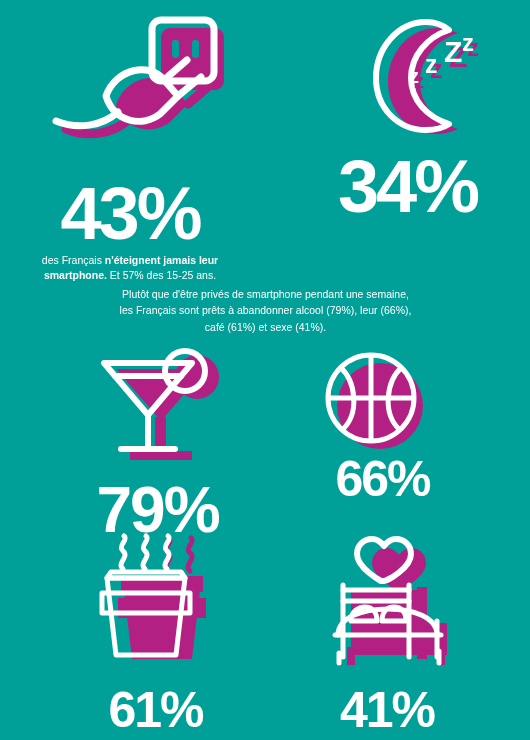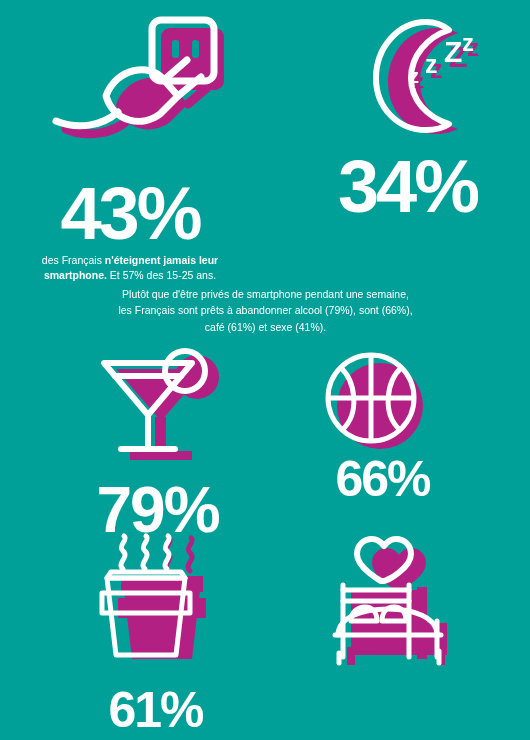--- a/index.html
+++ b/index.html
@@ -112,21 +112,21 @@
   <div class="pct pct-xl" style="left:20px;top:150px;width:220px;margin-top:27px;">43%</div>
 
   <div class="caption" style="left:25px;top:217px;width:210px;margin-top:36px;">
     <span><span>des Français </span><b>n'éteignent jamais leur smartphone.</b><span> Et 57% des 15-25 ans.</span></span>
   </div>
 
   <div class="pct pct-xl" style="left:300px;top:150px;width:215px;">34%</div>
 
 
   <div class="midtext" style="left:118px;top:286px;width:295px;">
-    <span><span>Plutôt que d'être privés de smartphone pendant une semaine, les Français sont </span><b>prêts à abandonner alcool</b><span> (79%), </span><b>sont</b><span> (66%), </span><b>café</b><span> (61%) </span><b>et sexe</b><span> (41%).</span></span>
+    <span><span>Plutôt que d'être privés de smartphone pendant une semaine, les Français sont </span><b>prêts à abandonner alcool</b><span> (79%), </span><b>leur</b><span> (66%), </span><b>café</b><span> (61%) </span><b>et sexe</b><span> (41%).</span></span>
   </div>
 
   <div class="icon-wrap" style="left:88px;top:345px;width:135px;height:120px;">
     <svg viewBox="0 0 135 120">
 
       <g fill="#b32084">
         <path d="M28,24 L118,24 L73,76 Z"></path>
         <rect x="67" y="72" width="11" height="36"></rect>
         <rect x="42" y="106" width="62" height="9"></rect>
         <circle cx="109" cy="32" r="22"></circle>
@@ -221,14 +221,15 @@
         <path d="M57,86 C57,77 62,72 69,72 C76,72 81,77 81,86 Z"></path>
 
         <path d="M14,118 L14,128"></path>
         <path d="M114,116 L114,128"></path>
       </g>
     </svg>
   </div>
 
   <div class="pct pct-md" style="left:78px;top:685px;width:155px;">61%</div>
 
+  <div class="pct pct-md" style="left:312px;top:685px;width:150px;">41%</div>
 
 </div>
 
 </body></html>

